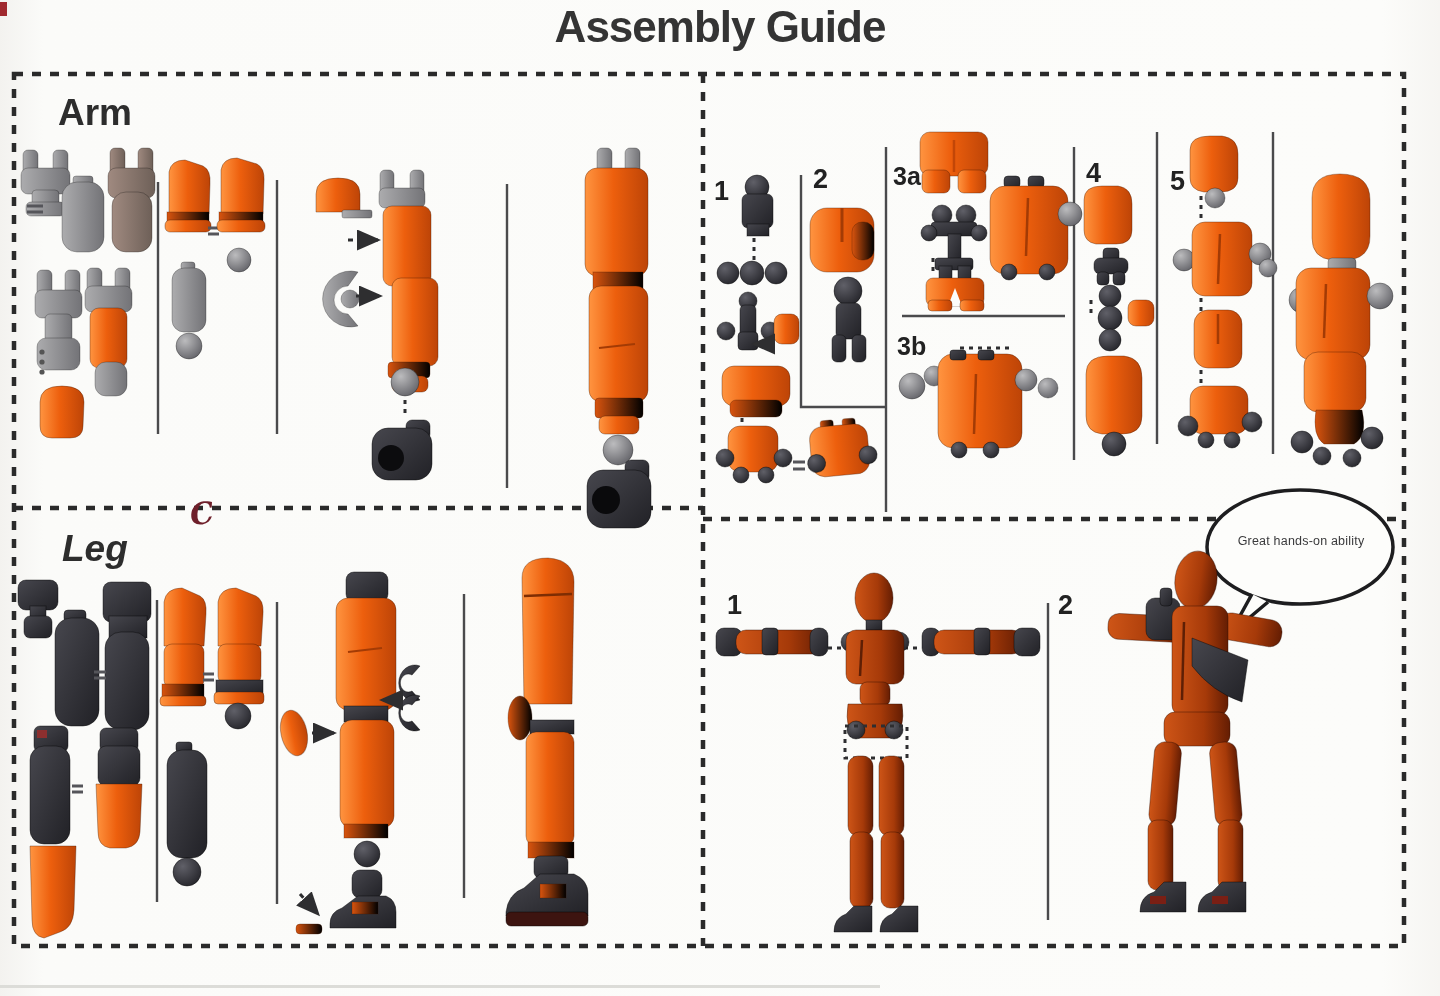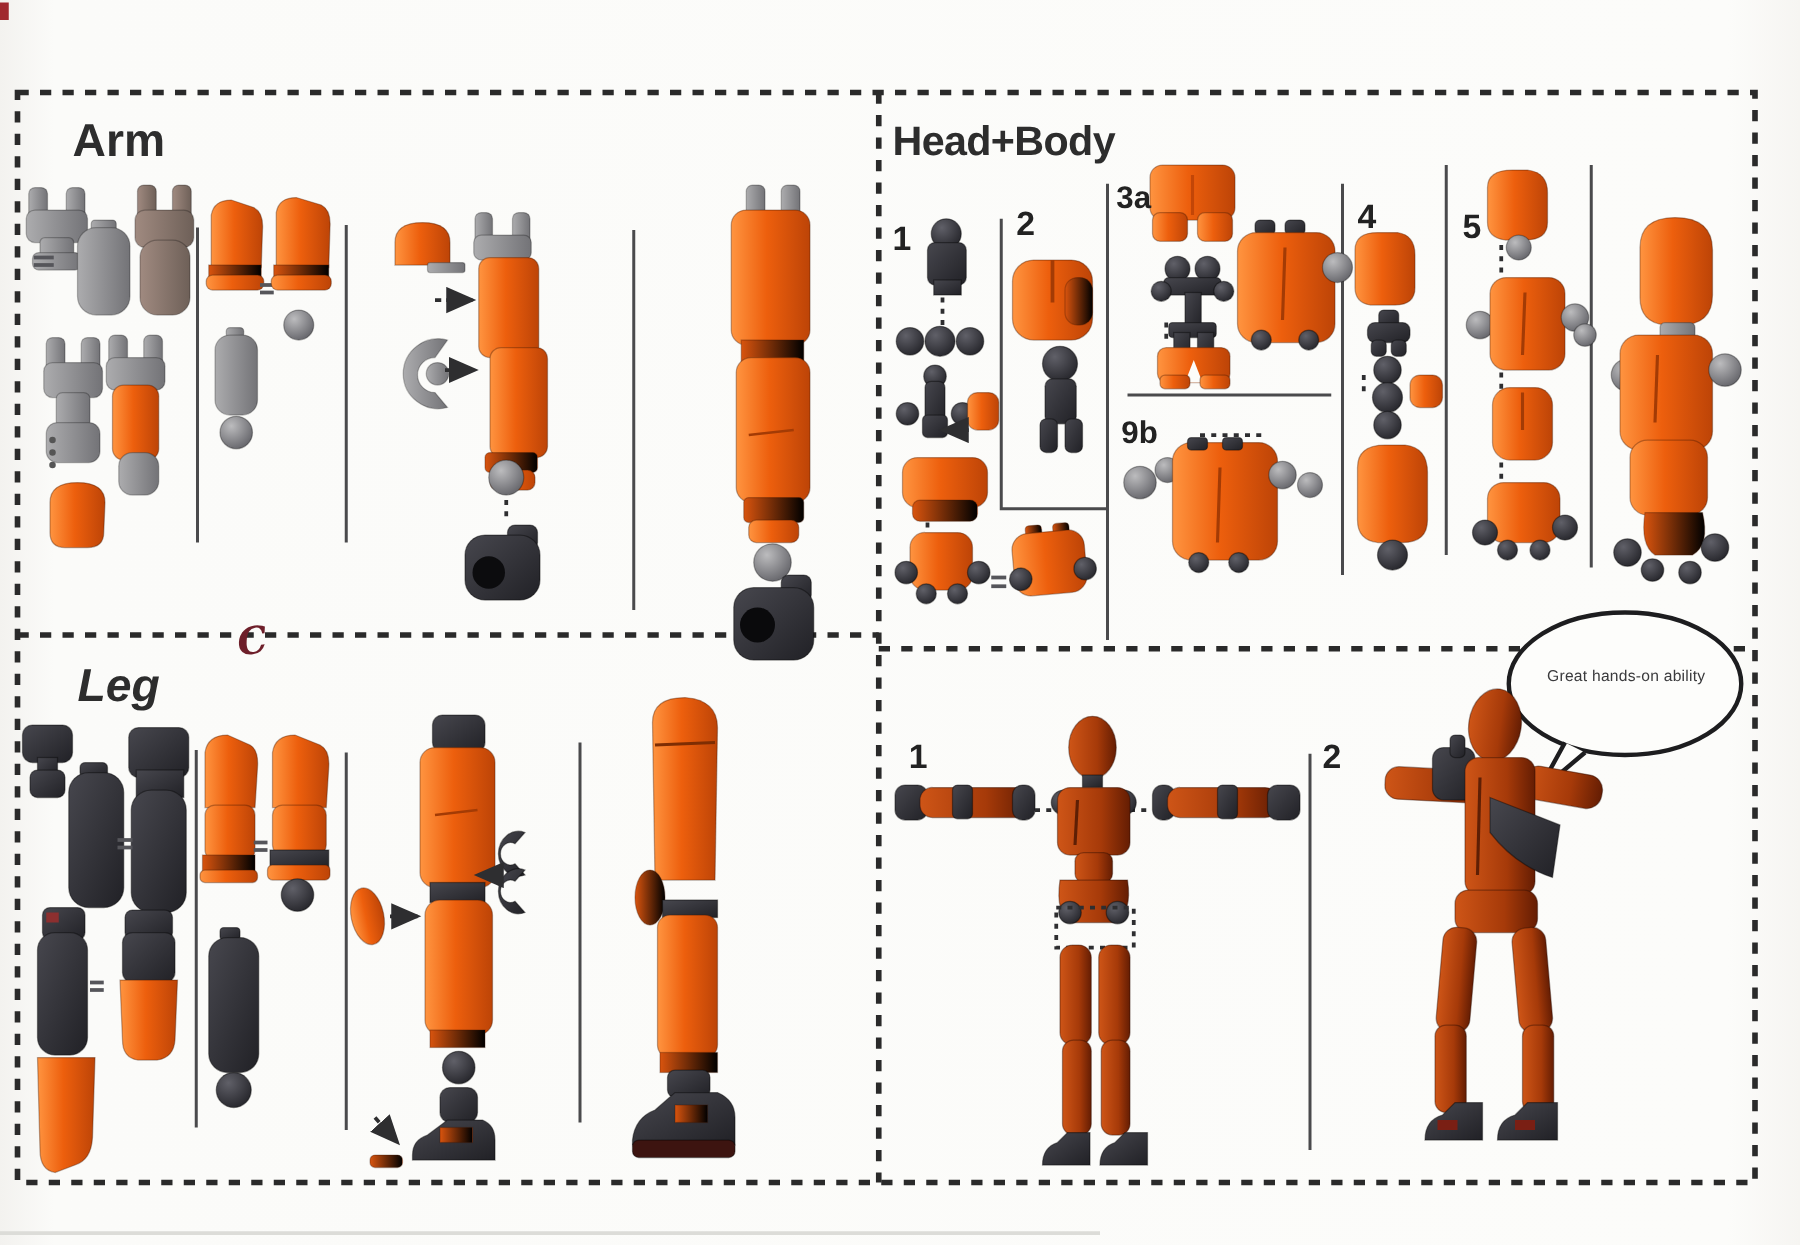--- a/index.html
+++ b/index.html
@@ -12,21 +12,21 @@
     position:absolute;top:2px;left:0;width:100%;text-align:center;
     font-size:44px;font-weight:700;letter-spacing:-1px;color:#343434;
   }
   .sec-label{position:absolute;font-weight:700;color:#2d2d2d;}
   .lbl-arm{left:58px;top:92px;font-size:37px;}
   .lbl-headbody{left:714px;top:94px;font-size:33px;letter-spacing:-0.5px;}
   .lbl-leg{left:62px;top:528px;font-size:37px;font-style:italic;}
   .step-num{position:absolute;font-weight:700;color:#222;font-size:27px;}
   .n-hb1{left:714px;top:176px;}
   .n-hb2{left:813px;top:164px;}
-  .n-hb3a{left:893px;top:144px;font-size:25px;}
+  .n-hb3a{left:893px;top:162px;font-size:25px;}
   .n-hb3b{left:897px;top:332px;font-size:25px;}
   .n-hb4{left:1086px;top:158px;}
   .n-hb5{left:1170px;top:166px;}
   .n-as1{left:727px;top:590px;}
   .n-as2{left:1058px;top:590px;}
   .c-mark{
     position:absolute;left:190px;top:496px;font-size:30px;font-weight:700;
     color:#6e1f2a;font-family:"DejaVu Serif","Liberation Serif",serif;
     font-style:italic;transform:rotate(-8deg);
   }
@@ -559,29 +559,29 @@
         <rect class="fR" x="1148" y="820" width="25" height="70" rx="9"></rect>
         <rect class="fR" x="1218" y="820" width="25" height="70" rx="9"></rect>
         <path class="fB" d="M1140,912 q0,-16 14,-20 l10,-10 h22 v30 h-46 Z"></path>
         <path class="fB" d="M1198,912 q0,-16 14,-20 l10,-10 h24 v30 h-48 Z"></path>
         <rect x="1150" y="896" width="16" height="8" fill="#7a1f14"></rect>
         <rect x="1212" y="896" width="16" height="8" fill="#7a1f14"></rect>
       </g>
     </g>
   </svg>
 
+  <div class="title">Assembly Guide</div>
 
   <div class="sec-label lbl-arm">Arm</div>
-  <div class="sec-label lbl-headbody">Head+Body</div>
   <div class="sec-label lbl-leg">Leg</div>
 
   <div class="step-num n-hb1">1</div>
   <div class="step-num n-hb2">2</div>
   <div class="step-num n-hb3a">3a</div>
-  <div class="step-num n-hb3b">9b</div>
+  <div class="step-num n-hb3b">3b</div>
   <div class="step-num n-hb4">4</div>
   <div class="step-num n-hb5">5</div>
 
   <div class="step-num n-as1">1</div>
   <div class="step-num n-as2">2</div>
 
   <div class="c-mark">C</div>
 
   <div class="bubble-text">Great hands-on ability</div>
 

